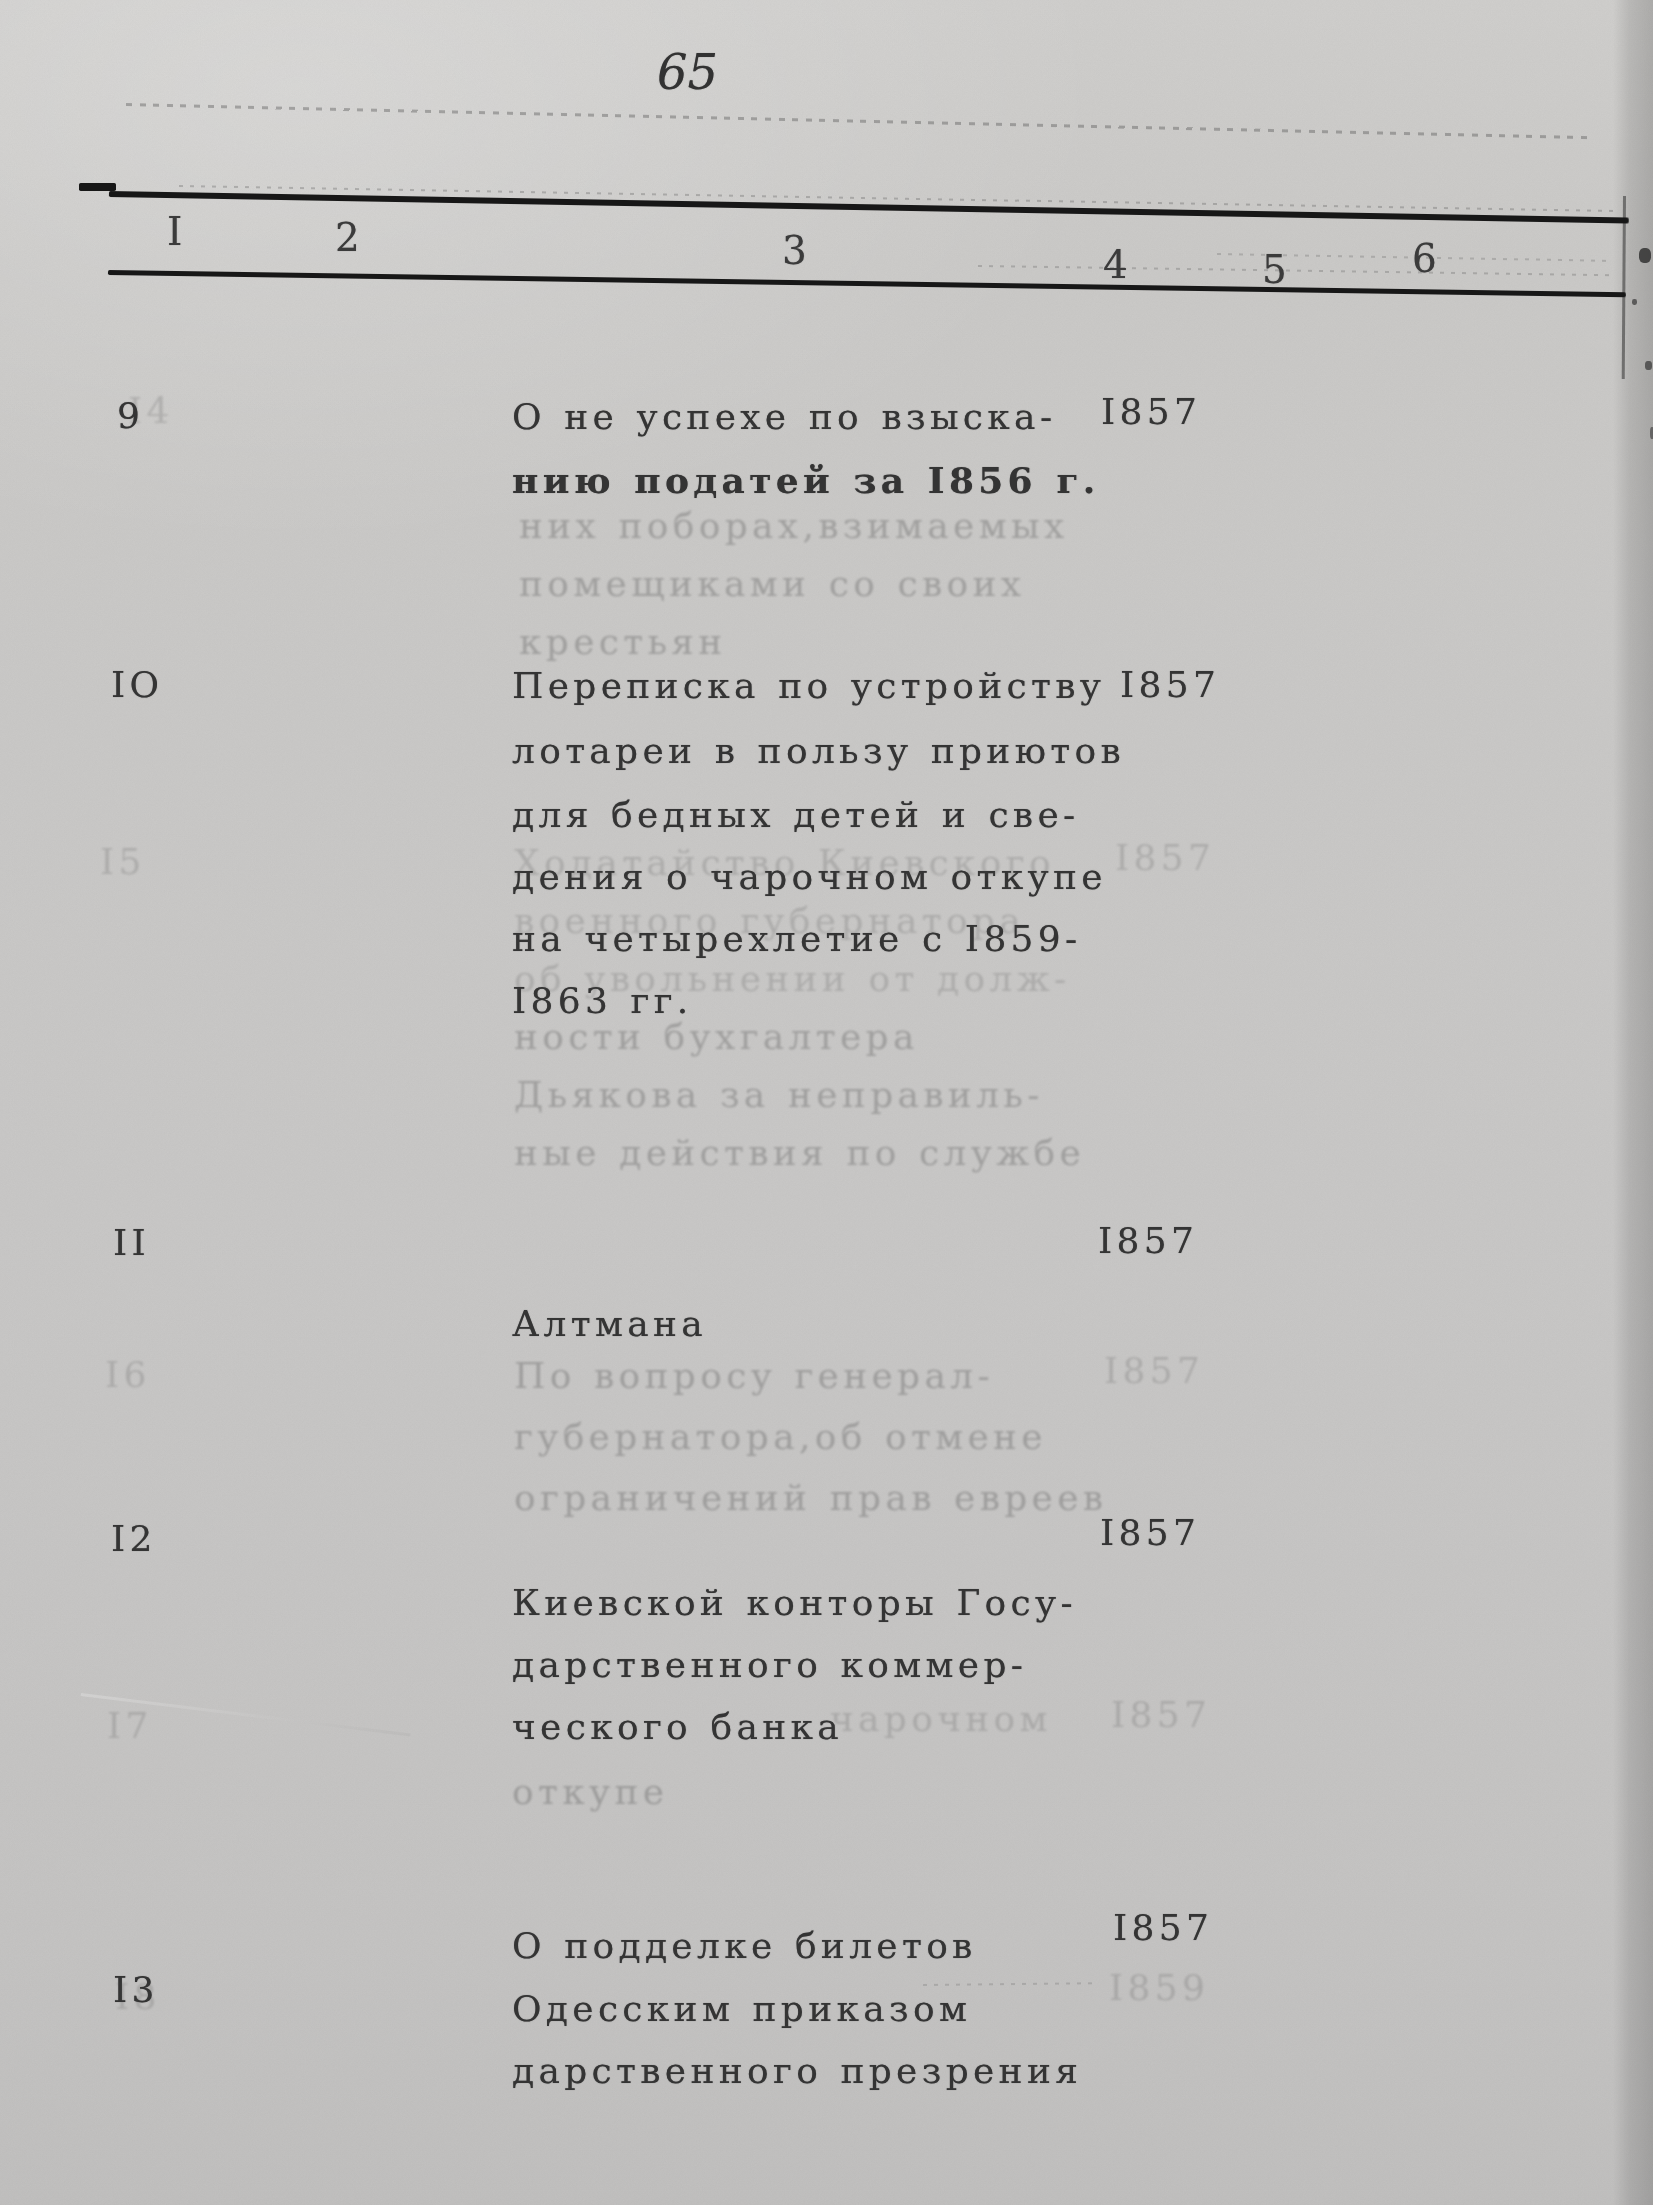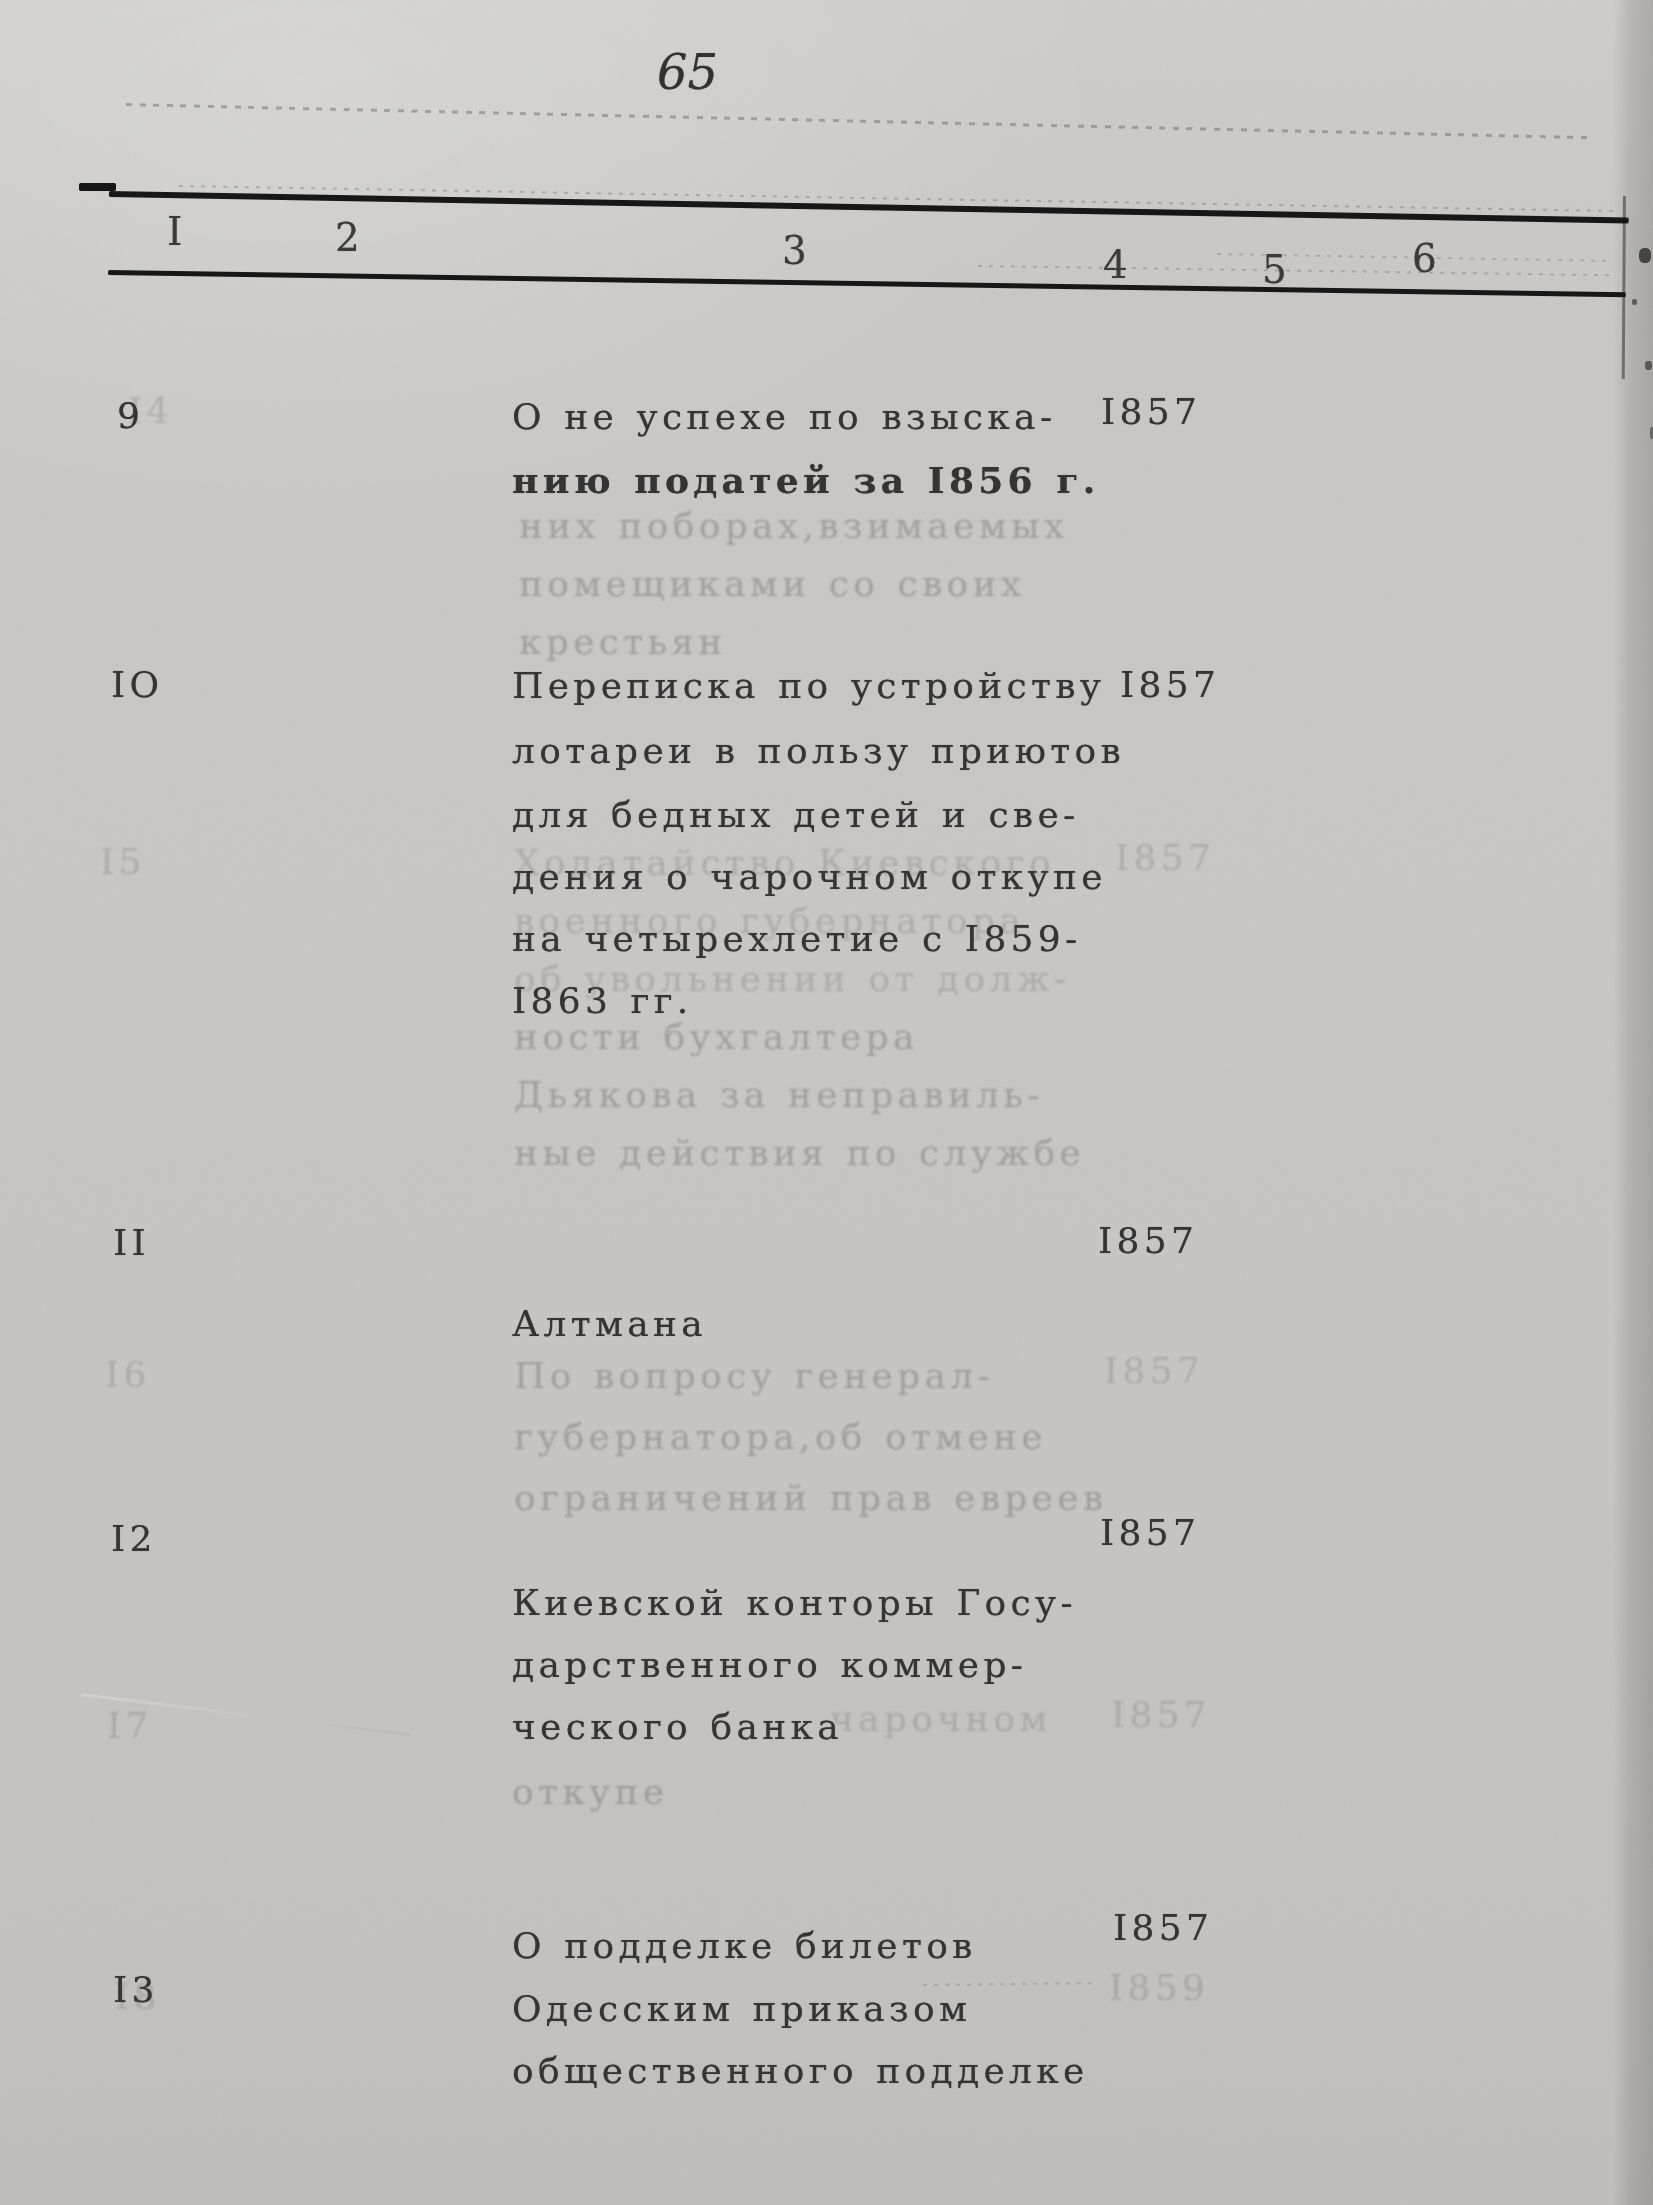--- a/index.html
+++ b/index.html
@@ -129,20 +129,20 @@
 
   <span class="bt" style="left:107px;top:1705px;">I7</span>
   <span class="bt" style="left:830px;top:1698px;">чарочном</span>
   <span class="bt" style="left:1111px;top:1694px;">I857</span>
   <span class="bt strong" style="left:512px;top:1771px;">откупе</span>
 
   <span class="t" style="left:113px;top:1928px;margin-top:41px;">I3</span>
   <span class="t" style="left:512px;top:1925px;">О подделке билетов</span>
   <span class="t" style="left:1113px;top:1907px;">I857</span>
   <span class="t" style="left:512px;top:1988px;">Одесским приказом</span>
-  <span class="t" style="left:512px;top:2050px;">общественного подделке</span>
+  <span class="t" style="left:512px;top:2050px;">дарственного презрения</span>
 
   <span class="bt" style="left:115px;top:1976px;">I8</span>
   <span class="bt" style="left:1109px;top:1967px;">I859</span>
   <div class="dotfaint" style="left:923px;top:1984px;width:174px;transform:rotate(-.6deg);opacity:.4;"></div>
 
 </div>
 
 
 </body></html>

